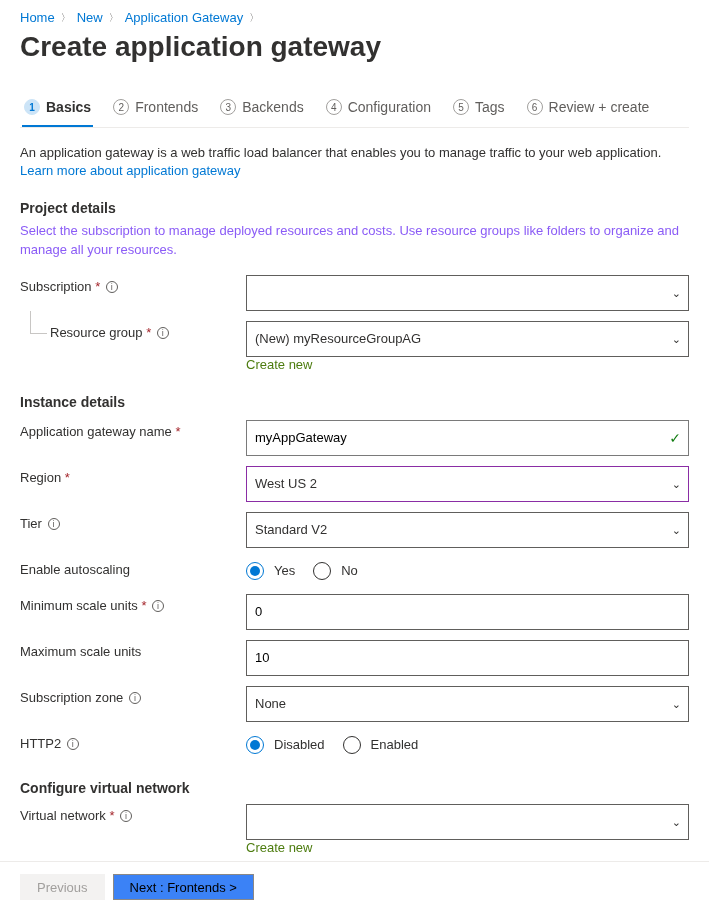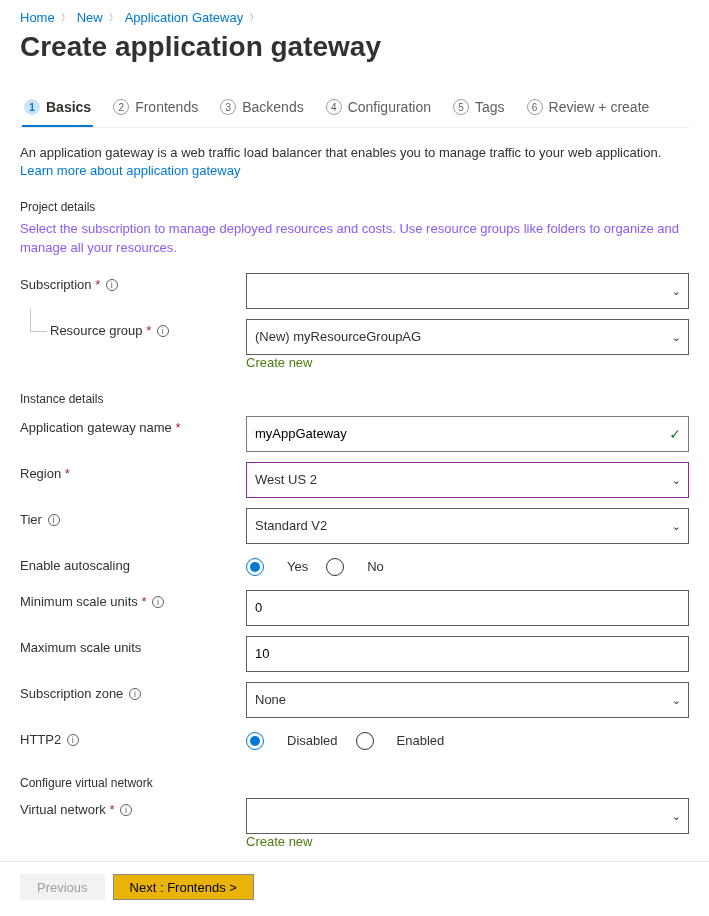--- a/index.html
+++ b/index.html
@@ -62,21 +62,21 @@
       color: #605e5c;
       background: #fff;
     }
     .tab.active .num {
       background: #cce4f7;
       border-color: #cce4f7;
       color: #0078d4;
     }
     .description { font-size: 13px; color: #323130; line-height: 1.4; margin-bottom: 20px; }
     .description a { color: #0078d4; text-decoration: none; cursor: pointer; }
-    .section-title { font-size: 12px; font-weight: 400; margin-bottom: 6px; margin-top: 14px; }
+    .section-title { font-size: 14px; font-weight: 700; margin-bottom: 6px; margin-top: 14px; }
     .section-desc { font-size: 13px; color: #8b5cf6; line-height: 1.4; margin-bottom: 16px; }
     .form-row {
       display: flex;
       align-items: flex-start;
       margin-bottom: 10px;
     }
     .form-row.indent { padding-left: 30px; position: relative; }
     .form-row.indent::before {
       content: "";
       position: absolute;
@@ -130,21 +130,21 @@
     .input-wrap .check {
       position: absolute;
       right: 8px; top: 50%;
       transform: translateY(-50%);
       color: #107c10;
       font-size: 14px;
     }
     .select.region { border-color: #8a2da5; }
     .link-action { color: #4d7c0f; font-size: 13px; text-decoration: none; cursor: pointer; display: inline-block; }
     .radio-group { display: flex; gap: 18px; align-items: center; height: 26px; }
-    .radio-opt { display: flex; align-items: center; gap: 23px; cursor: pointer; font-size: 13px; }
+    .radio-opt { display: flex; align-items: center; gap: 10px; cursor: pointer; font-size: 13px; }
     .radio {
       width: 18px; height: 18px;
       border: 1px solid #323130;
       border-radius: 50%;
       display: inline-flex; align-items: center; justify-content: center;
     }
     .radio.selected { border-color: #0078d4; }
     .radio.selected::after {
       content: "";
       width: 10px; height: 10px;
@@ -159,21 +159,21 @@
       padding: 12px 20px 0 20px;
       display: flex;
       gap: 8px;
     }
     .btn {
       height: 26px;
       padding: 0 16px;
       font-size: 13px;
       font-family: inherit;
       border: 1px solid #8a8886;
-      background: #eab308;
+      background: #3b82f6;
       cursor: pointer;
     }
     .btn.disabled {
       background: #f3f2f1;
       color: #a19f9d;
       border-color: #f3f2f1;
       cursor: default;
     }
   </style>
 </head>

